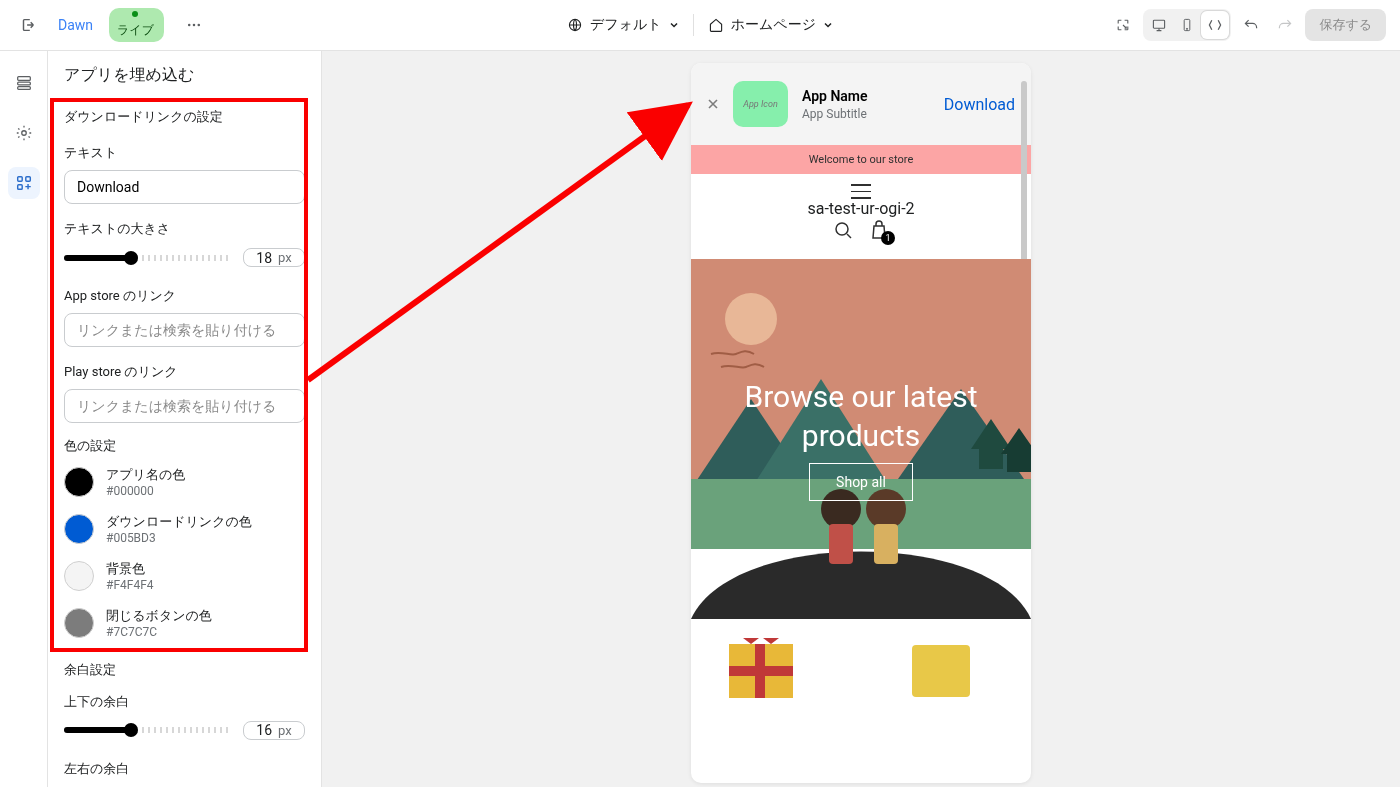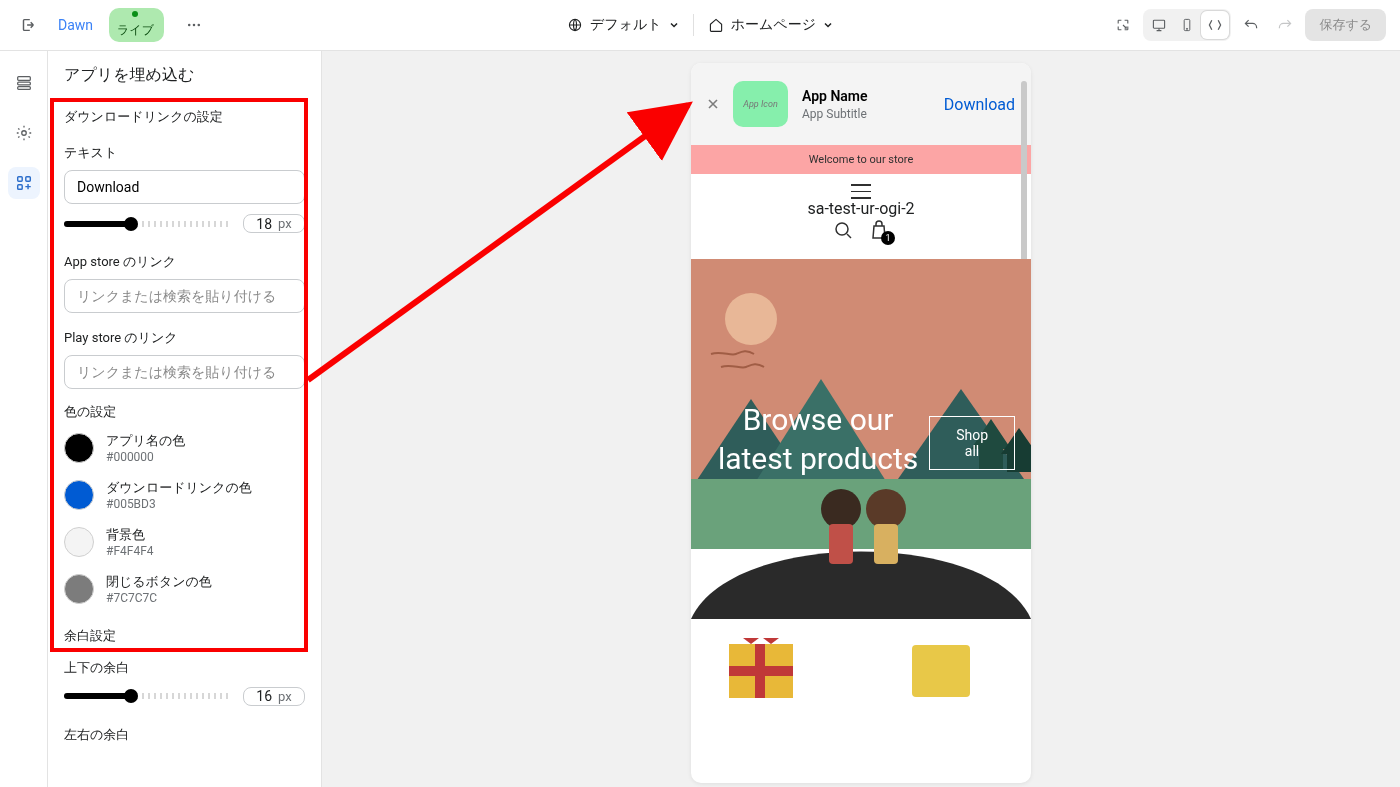--- a/index.html
+++ b/index.html
@@ -69,21 +69,21 @@
 .store-header { display: flex; align-items: center; justify-content: space-between; padding: 10px 18px 18px; background: #fff; flex-direction: column; }
 .burger { display: flex; flex-direction: column; gap: 5px; }
 .burger span { width: 20px; height: 1.5px; background: #303030; }
 .store-name { font-size: 16px; color: #202223; text-align: center; flex: 1; line-height: 1.25; }
 .header-icons { display: flex; gap: 16px; align-items: center; }
 .cart-wrap { position: relative; }
 .cart-badge { position: absolute; bottom: -4px; right: -6px; width: 14px; height: 14px; background: #000; color: #fff; font-size: 9px; border-radius: 50%; display: flex; align-items: center; justify-content: center; }
 
 .hero { height: 360px; position: relative; overflow: hidden; }
 .hero-bg { position: absolute; inset: 0; }
-.hero-content { position: absolute; inset: 0; display: flex; flex-direction: row; align-items: center; justify-content: center; color: #fff; text-align: center; padding: 0 16px; }
+.hero-content { position: absolute; inset: 0; display: flex; flex-direction: column; align-items: center; justify-content: center; color: #fff; text-align: center; padding: 0 16px; }
 .hero-title { font-size: 30px; font-weight: 400; line-height: 1.3; }
 .hero-btn { margin-top: 8px; border: 1px solid #fff; padding: 10px 26px; color: #fff; font-size: 14px; background: transparent; }
 
 .featured-title { padding: 24px 16px 10px; font-size: 20px; color: #202223; }
 .prod-row { display: flex; gap: 20px; padding: 12px 20px; }
 .prod { width: 100px; height: 80px; display: flex; align-items: center; justify-content: center; }
 
 
 .arrow-svg { position: absolute; pointer-events: none; z-index: 50; }
 
@@ -203,20 +203,21 @@
 
   <div class="sidebar">
     <div class="sidebar-inner">
       <div class="section-title">アプリを埋め込む</div>
 
       <div class="section-heading">ダウンロードリンクの設定</div>
 
       <div class="field-label">テキスト</div>
       <input class="text-input" value="Download" style="">
 
+      <div class="field-label">テキストの大きさ</div>
       <div class="slider-row">
         <div class="slider-track">
           <div class="slider-rail"></div>
           <div class="slider-fill" style="width:40%"></div>
           <div class="slider-thumb" style="left:40%"></div>
         </div>
         <div class="size-box">
           <span>18</span>
           <span class="unit">px</span>
         </div>

